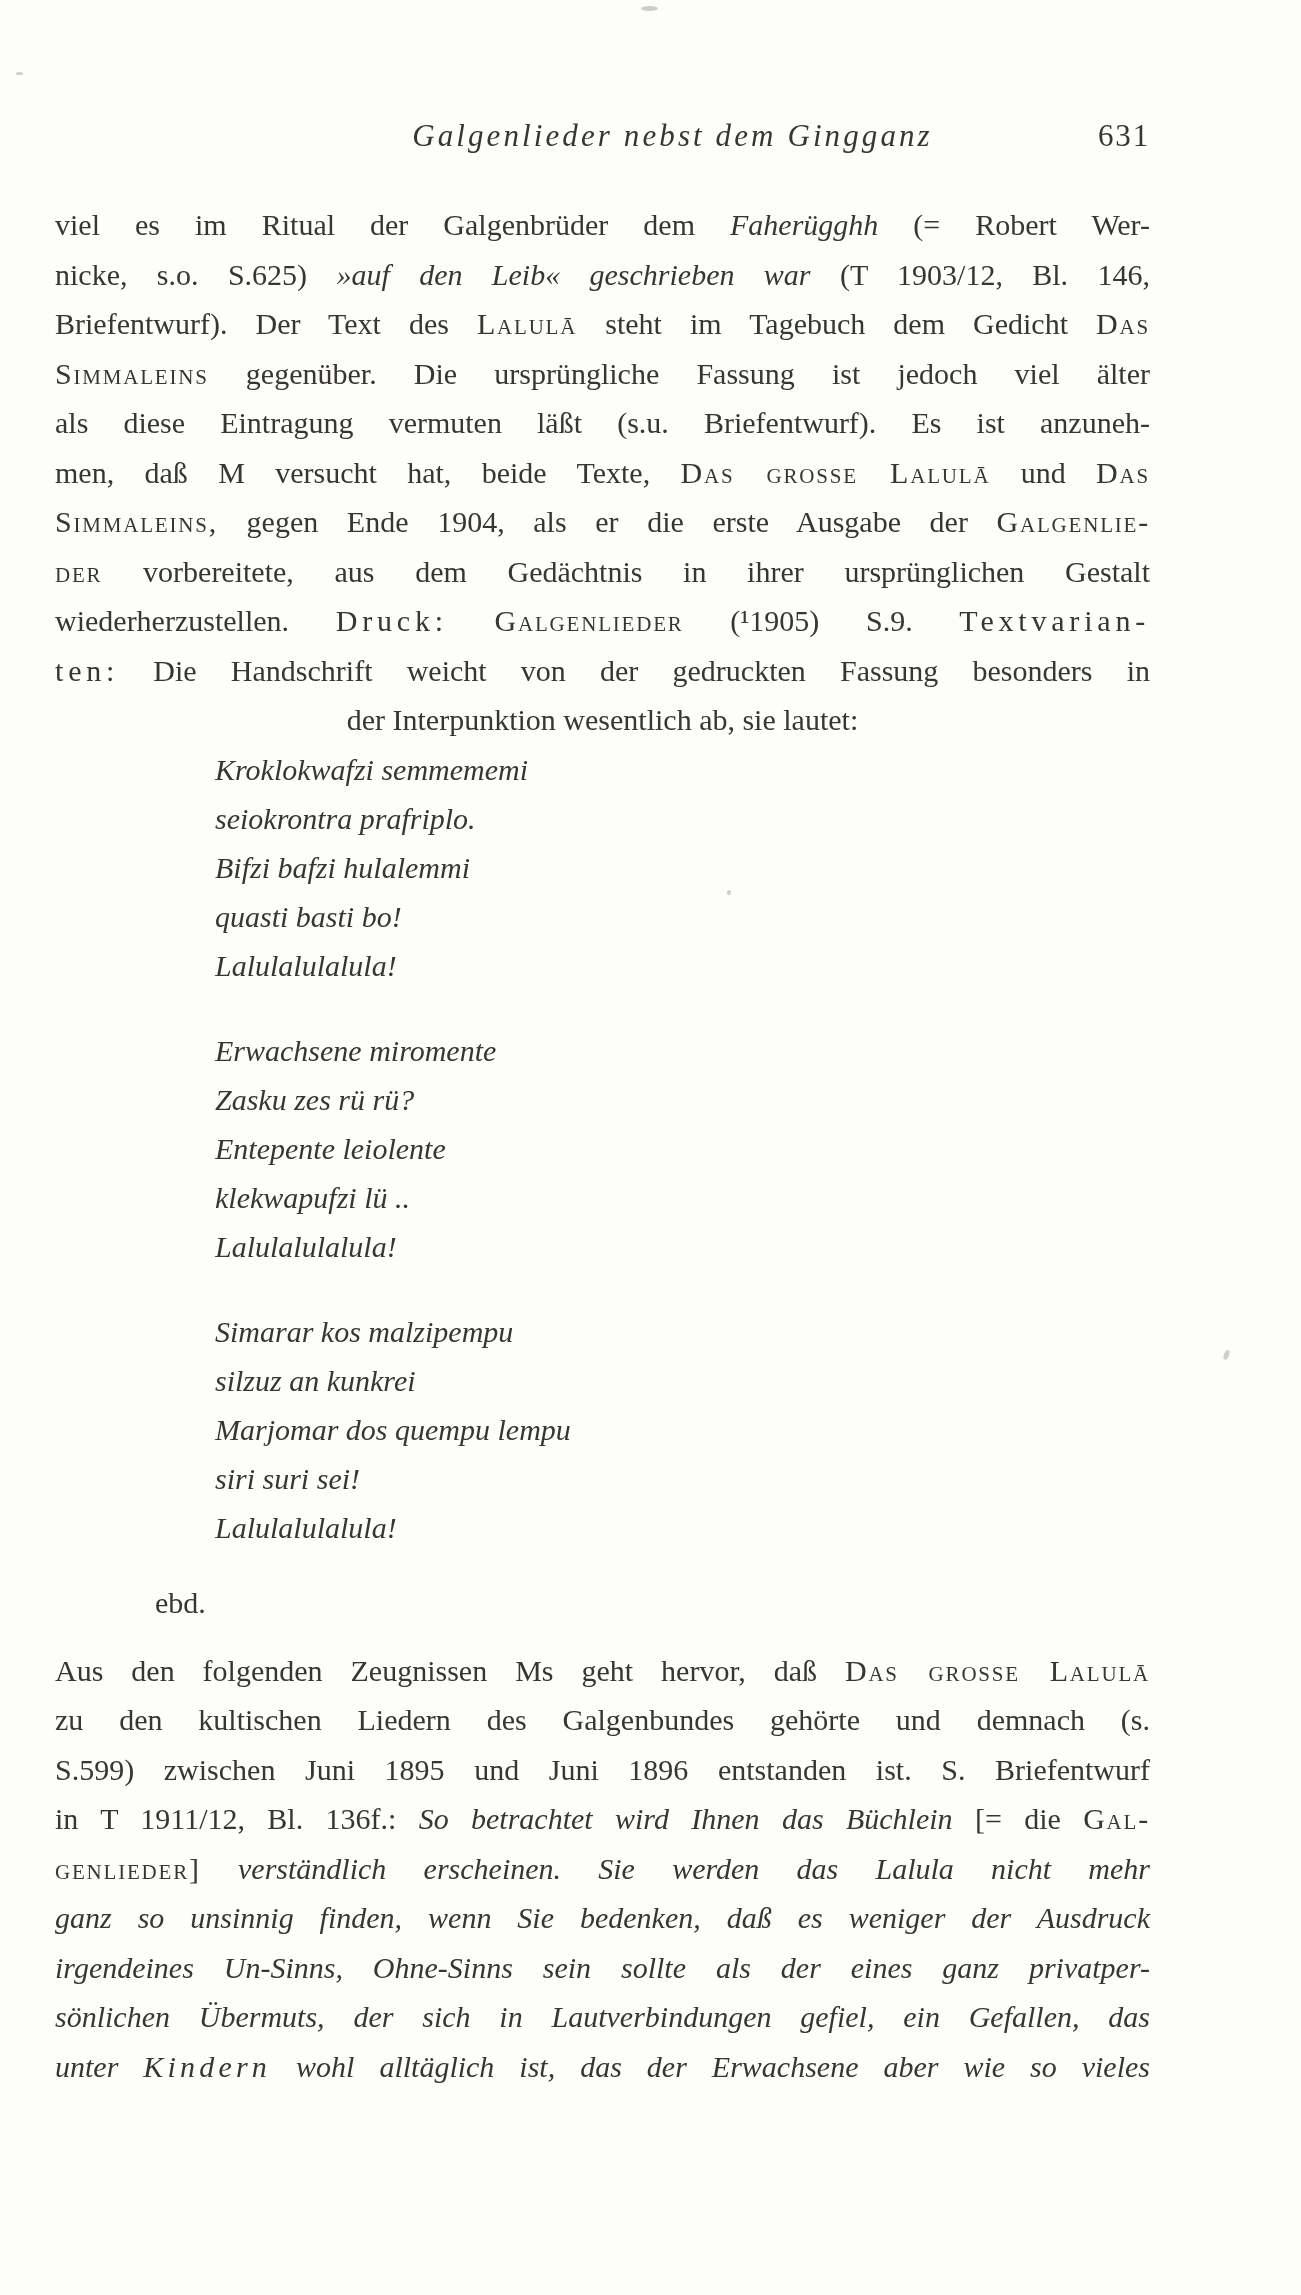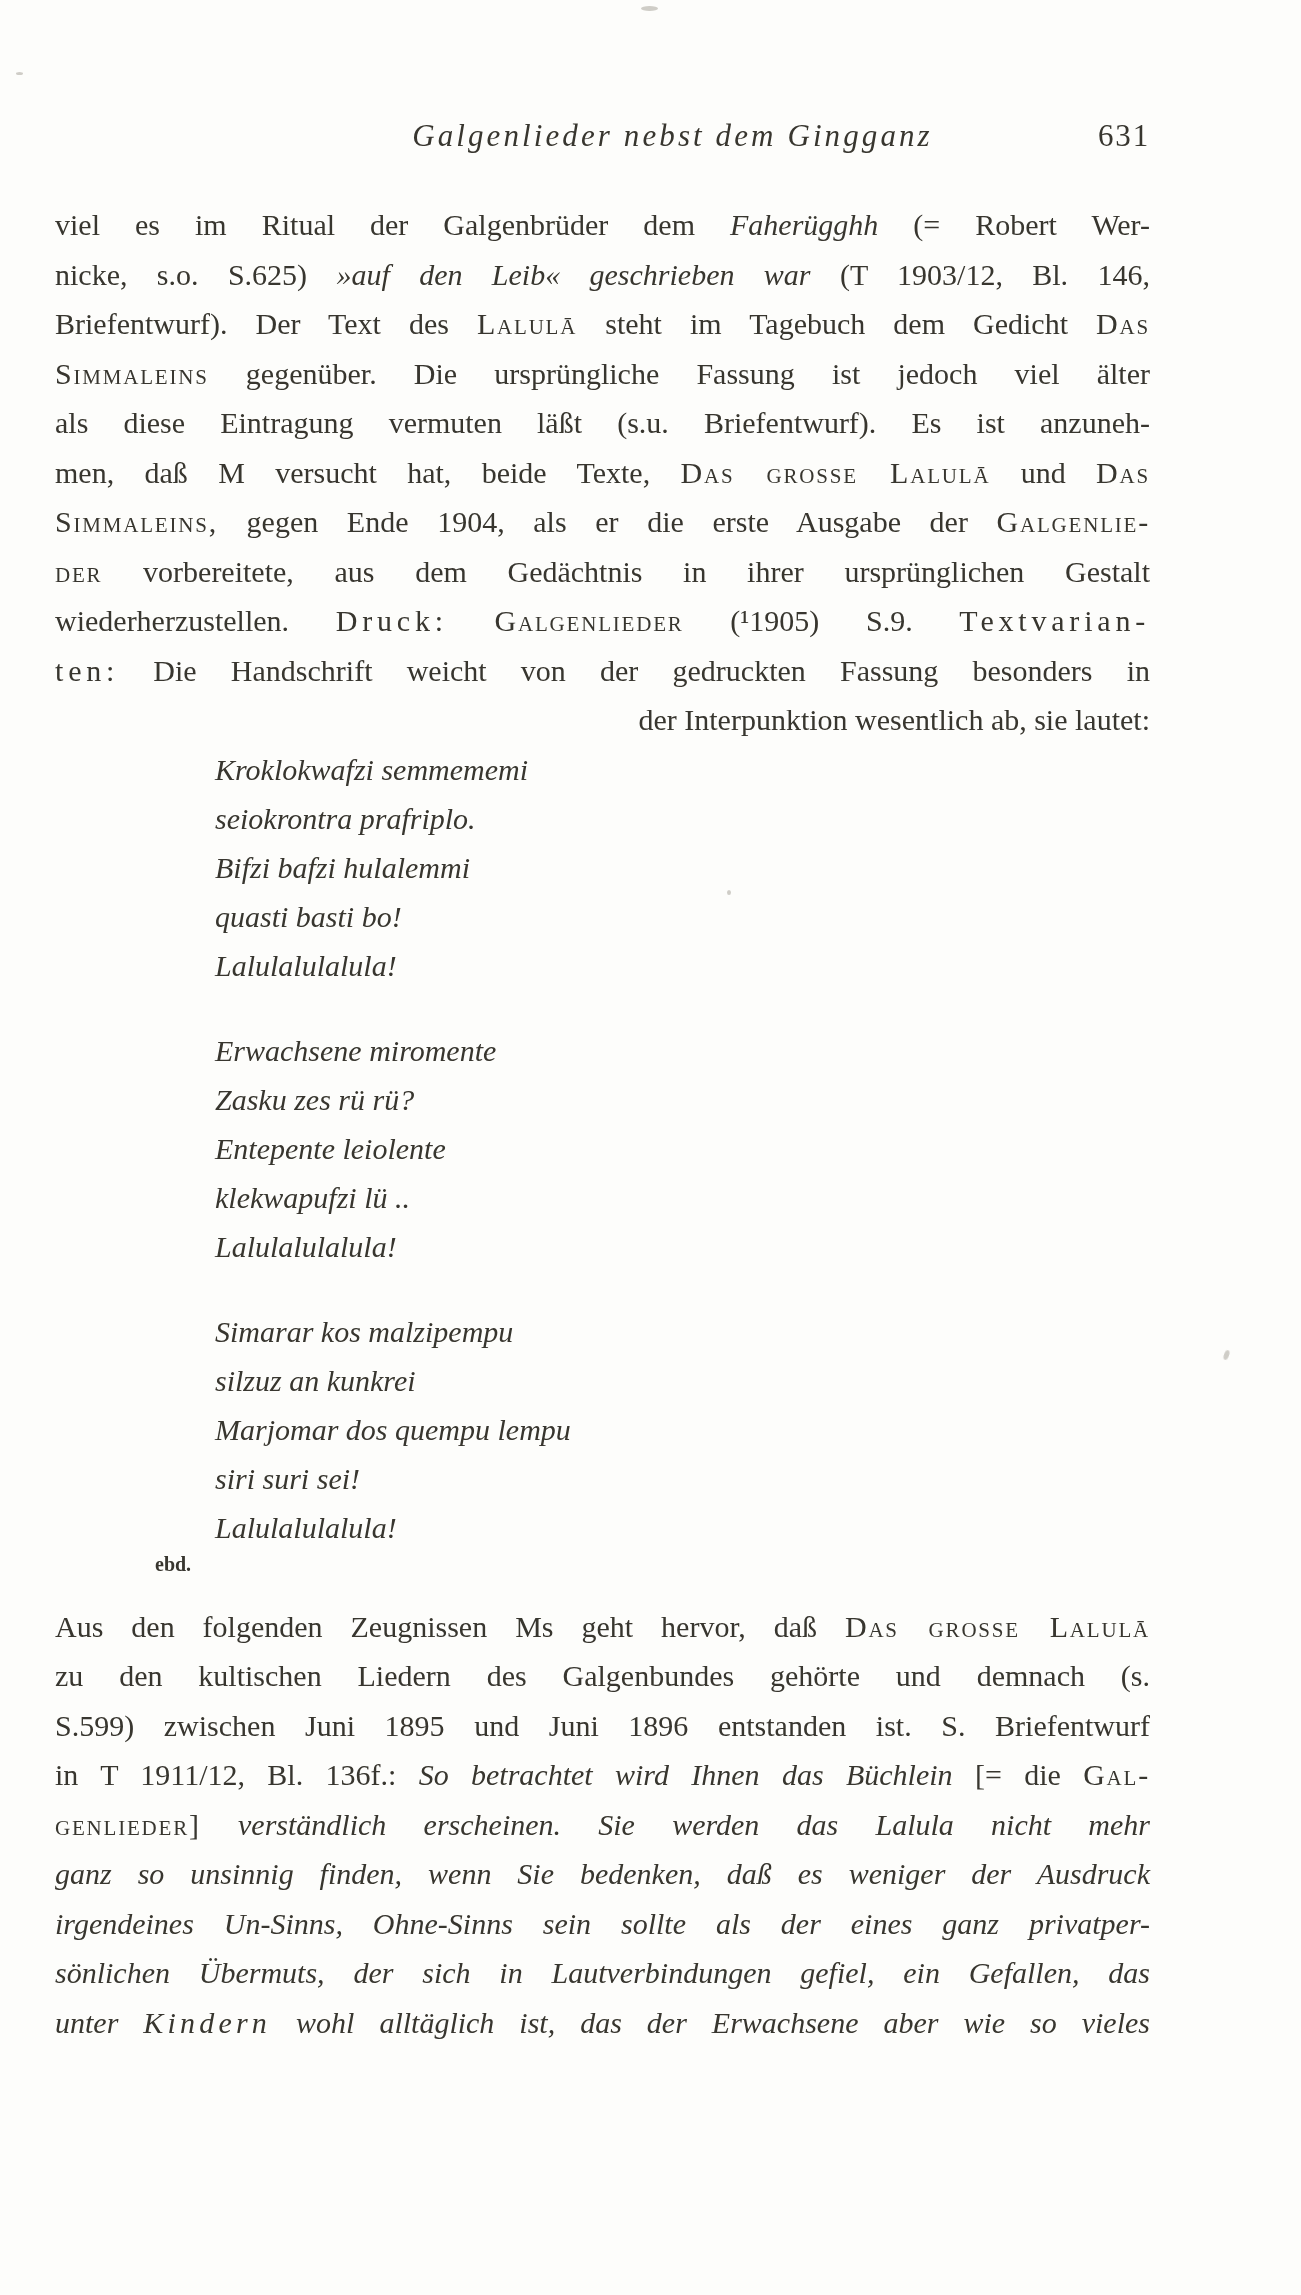--- a/index.html
+++ b/index.html
@@ -39,44 +39,43 @@
     font-style: normal;
     letter-spacing: 0.06em;
   }
   
   .prose {
     font-size: 30px;
     line-height: 49.5px;
   }
   #para1 { margin-top: 46px; }
   #para2 { margin-top: 26px; }
-  .line { text-align: right; }
+  .line { text-align: center; }
   .line.just {
     text-align: justify;
     text-align-last: justify;
   }
   .st-r  { }
   .st-i  { font-style: italic; }
   .st-sc { font-variant: small-caps; letter-spacing: 0.06em; }
   .st-sp { letter-spacing: 0.16em; }
   .st-isp{ font-style: italic; letter-spacing: 0.14em; }
   
   .poem {
     margin-left: 160px;
     font-style: italic;
     font-size: 30px;
     line-height: 49px;
   }
   .stanza { margin-bottom: 36px; }
   .stanza:last-child { margin-bottom: 0; }
   .attribution {
-    margin-top: 1px;
+    margin-top: 34px;
     margin-left: 100px;
-    font-size: 20px;
-    font-weight: bold;
+    font-size: 30px;
   }
   
   .artifact {
     position: absolute;
     background: #aaa69d;
     opacity: 0.55;
     border-radius: 50%;
     filter: blur(0.6px);
   }
   .art-top    { left: 641px; top: 6px;    width: 17px; height: 5px; }

